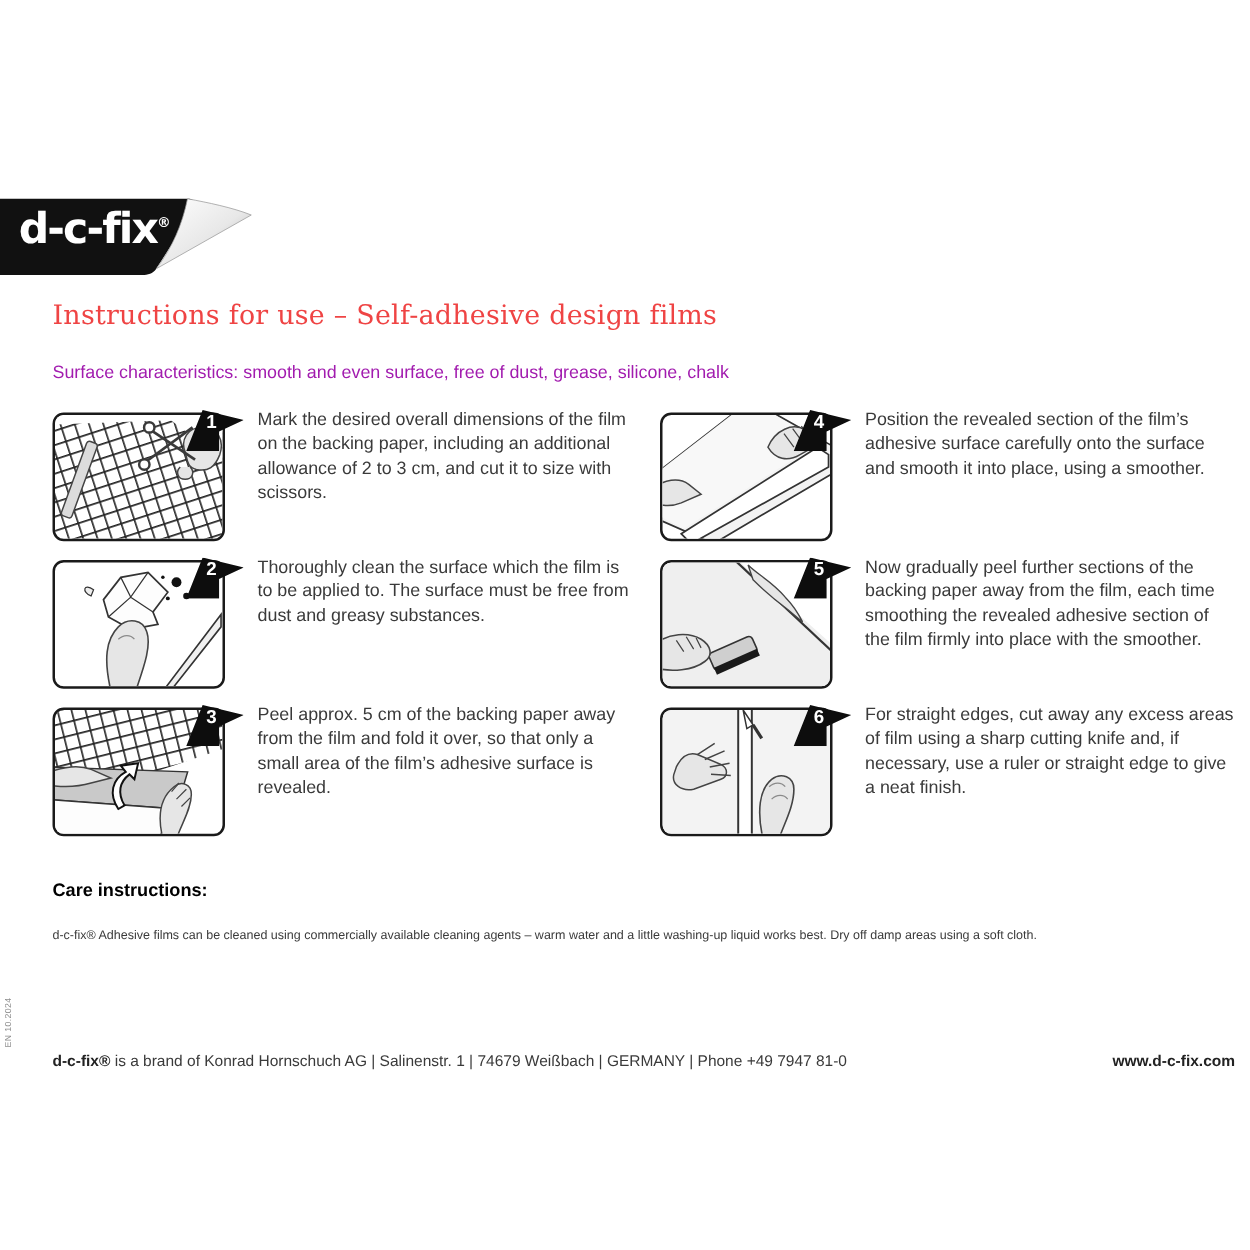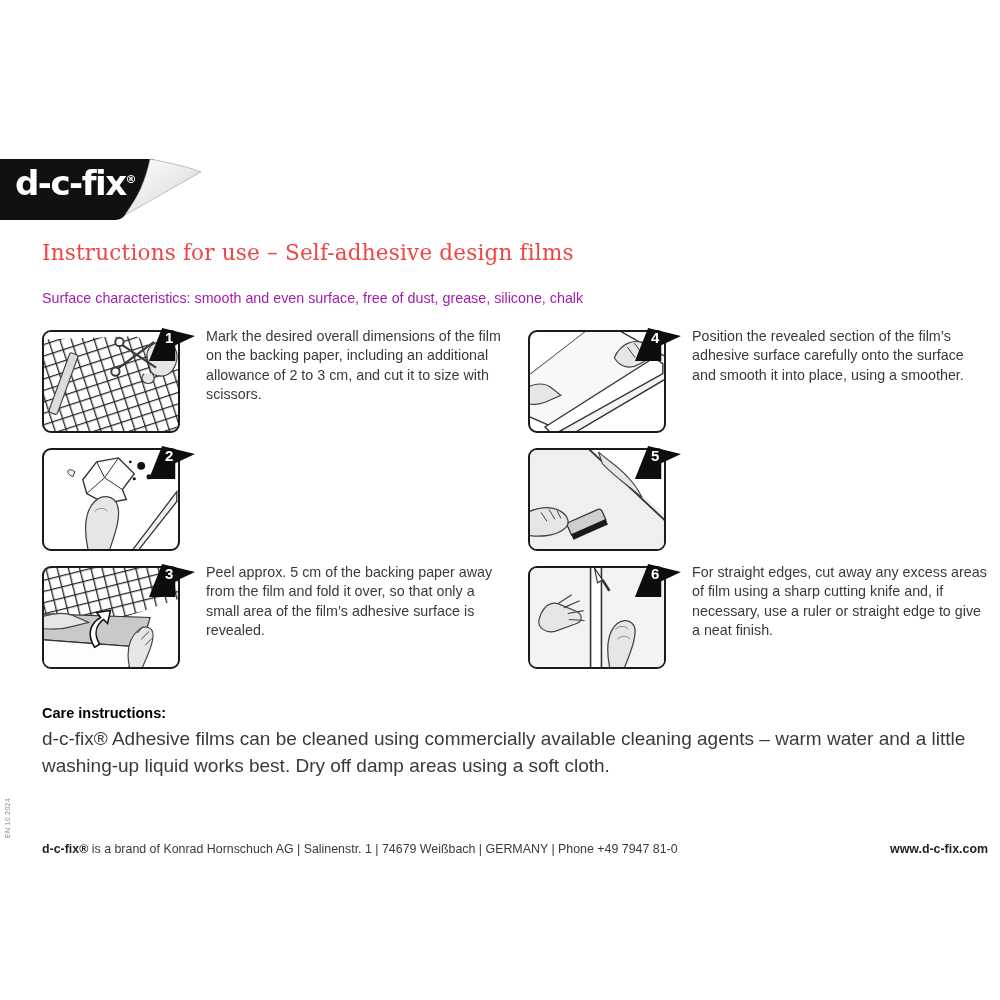--- a/index.html
+++ b/index.html
@@ -33,21 +33,21 @@
   .frame svg{width:100%;height:100%;display:block;}
   .badge{
     position:absolute;top:-2px;right:-15px;width:47px;height:33px;background:#0d0d0d;
     clip-path:polygon(30% 0, 100% 24%, 58% 52%, 58% 100%, 2% 100%);
   }
   .badge span{position:absolute;left:17px;top:1px;color:#fff;font-weight:700;font-size:15px;}
   .step-text{font-size:14.3px;line-height:1.36;margin-top:-3px;max-width:308px;}
   
   .care{position:absolute;top:705px;left:42px;right:12px;}
   .care h2{margin:0;font-size:14.5px;font-weight:700;color:#000000;}
-  .care p{margin:5px 0 0;font-size:19px;line-height:1.42;}
+  .care p{margin:21px 0 0;font-size:10px;line-height:1.42;}
   
   .edition{
     position:absolute;left:4px;top:798px;writing-mode:vertical-rl;transform:rotate(180deg);
     font-size:7px;color:#8f8f8f;letter-spacing:.3px;
   }
   .footer{
     position:absolute;left:42px;right:12px;top:822px;
     display:flex;justify-content:space-between;align-items:baseline;font-size:12.4px;color:#3a3a3a;
   }
   .brand-bold{font-weight:700;color:#222;}
@@ -119,20 +119,21 @@
           <path d="M38 30 L52 12 L74 8 L90 24 L78 40 L82 50 L60 54 L42 44 Z" fill="#fdfdfd" stroke="#333" stroke-width="1.4"></path>
           <path d="M52 12 L60 28 L74 8 M60 28 L78 40 M60 28 L42 44" fill="none" stroke="#333" stroke-width="1"></path>
           <path d="M44 104 C38 78 40 62 50 52 C58 44 70 46 73 56 C77 68 70 86 64 104 Z" fill="#e6e6e6" stroke="#444" stroke-width="1.3"></path>
           <path d="M50 62 C54 58 60 58 63 62" fill="none" stroke="#8a8a8a" stroke-width="1"></path>
         </svg>
       </div>
       <div class="badge">
           <span>2</span>
         </div>
     </div>
+    <p class="step-text">Thoroughly clean the surface which the film is to be applied to. The surface must be free from dust and greasy substances.</p>
   </div>
 
   <div class="step">
     <div class="figure">
       <div class="frame">
         <svg viewBox="0 0 133 100">
           <defs>
             <pattern id="grid3" width="11" height="11" patternUnits="userSpaceOnUse" patternTransform="rotate(-14)">
               <path d="M0 .7H11M.7 0V11" stroke="#222" stroke-width="1.3" fill="none"></path>
             </pattern>
@@ -185,20 +186,21 @@
             <rect x="38" y="78" width="38" height="6" fill="#1a1a1a"></rect>
           </g>
           <path d="M-8 66 C4 57 20 56 30 62 C38 67 40 75 33 80 C24 87 6 89 -8 85 Z" fill="#e6e6e6" stroke="#444" stroke-width="1.3"></path>
           <path d="M10 63 L16 72 M18 60 L24 70 M26 61 L30 69" stroke="#444" stroke-width="1" fill="none"></path>
         </svg>
       </div>
       <div class="badge">
           <span>5</span>
         </div>
     </div>
+    <p class="step-text">Now gradually peel further sections of the backing paper away from the film, each time smoothing the revealed adhesive section of the film firmly into place with the smoother.</p>
   </div>
 
   <div class="step">
     <div class="figure">
       <div class="frame">
         <svg viewBox="0 0 133 100">
           <rect x="-6" y="-6" width="145" height="112" fill="#f3f3f3"></rect>
           <rect x="60" y="-6" width="11" height="112" fill="#ffffff"></rect>
           <path d="M60 -6 V106 M71 -6 V106" stroke="#333" stroke-width="1.6" fill="none"></path>
           <path d="M64 0 L72 12 L67 15 Z" fill="#fff" stroke="#333" stroke-width="1.2"></path>

